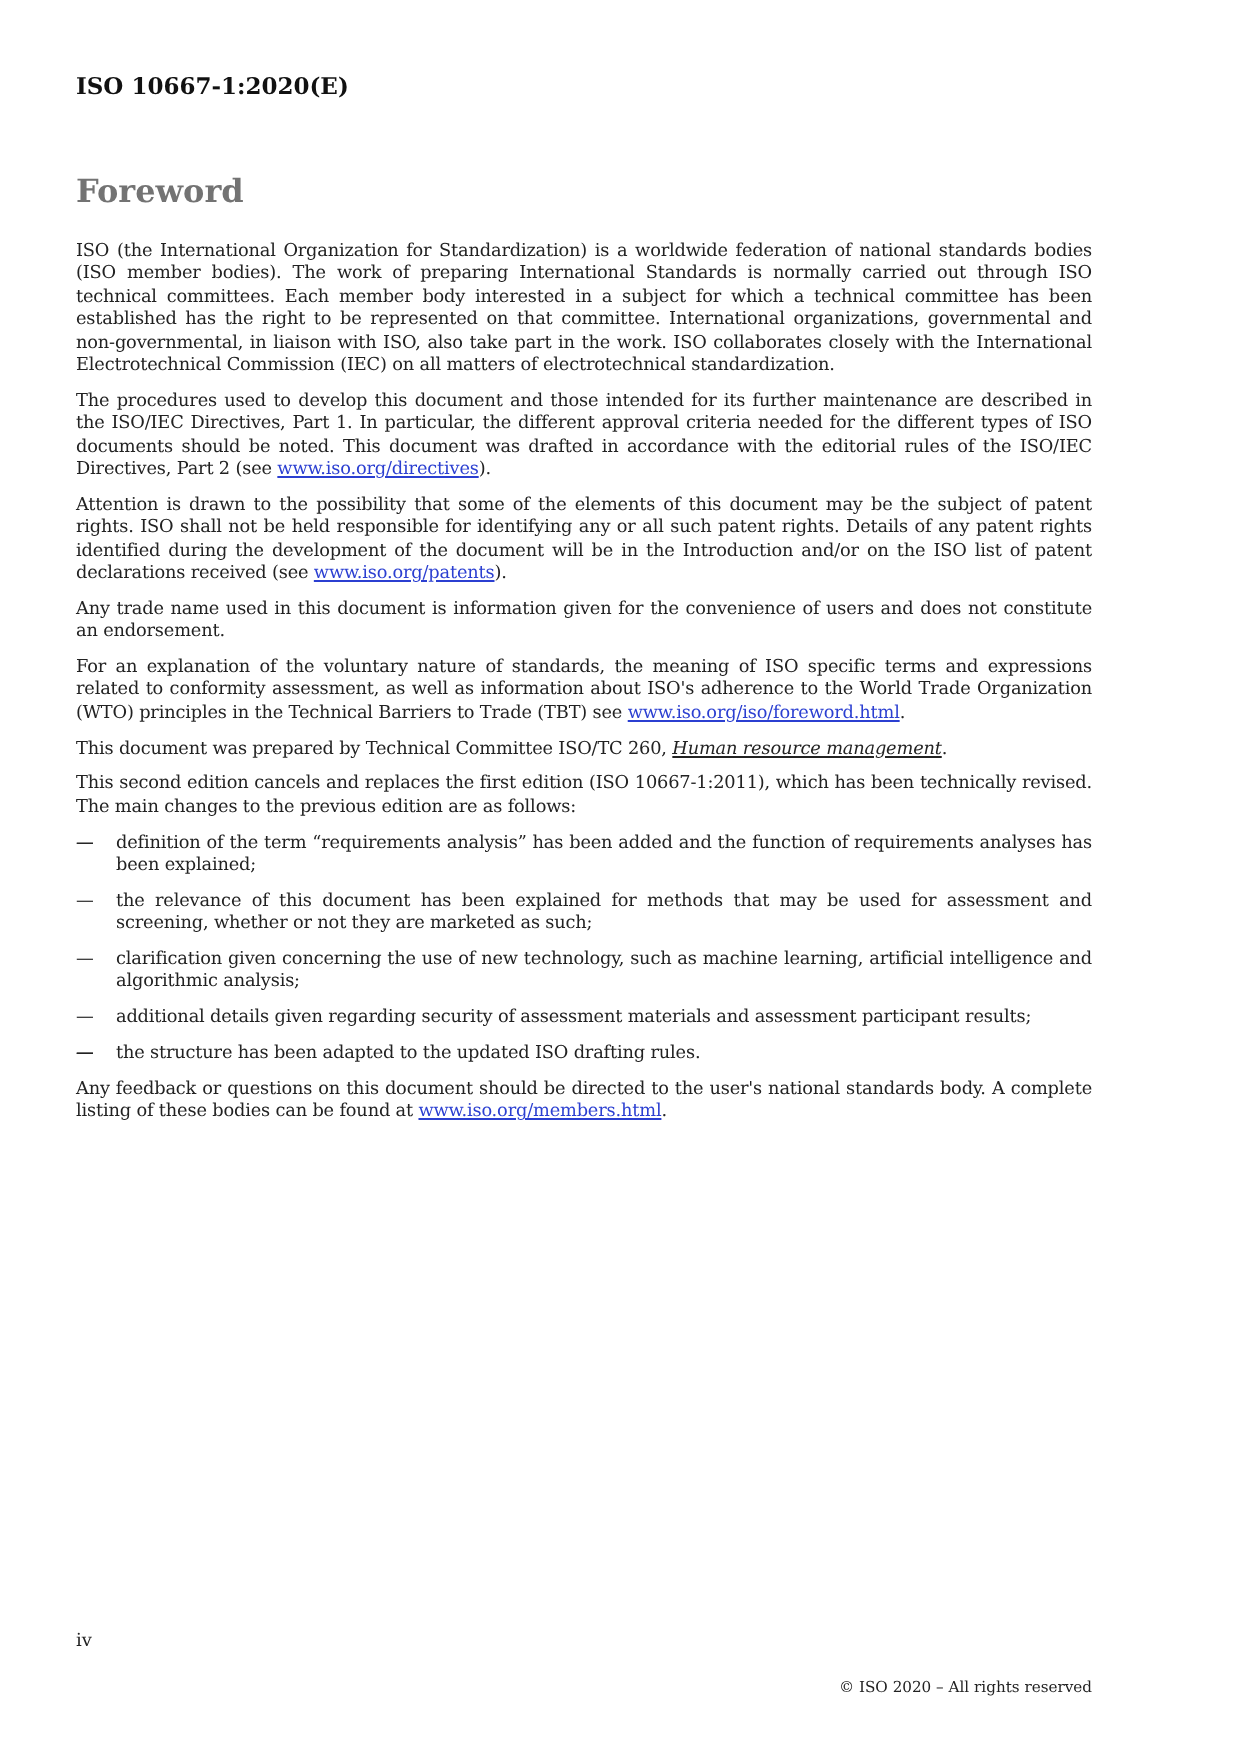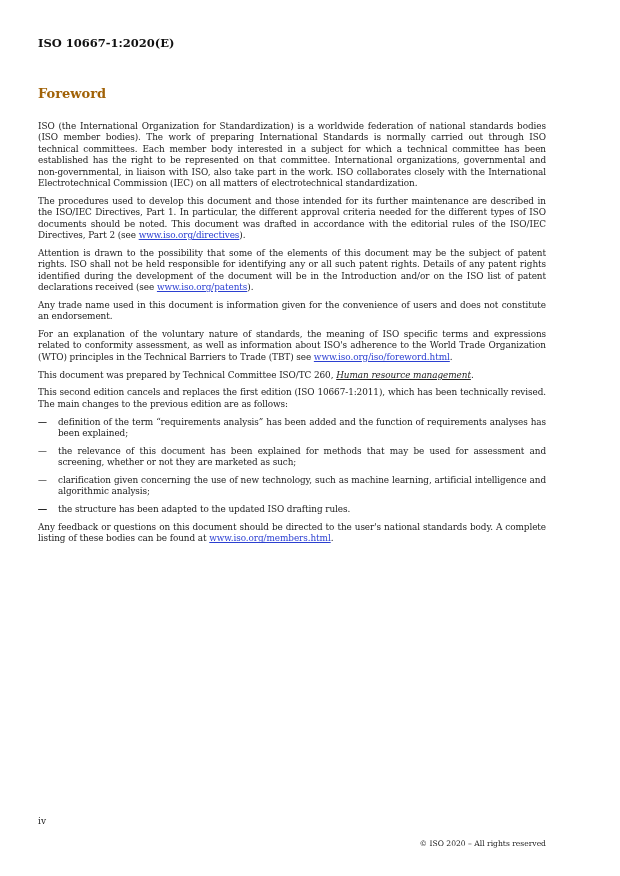--- a/index.html
+++ b/index.html
@@ -28,23 +28,23 @@
       top: 36px;
       font-size: 11.5px;
       font-weight: bold;
       letter-spacing: 0;
       color: #111;
     }
     .title {
       position: absolute;
       left: 0;
       top: 86px;
-      font-size: 13px;
+      font-size: 16px;
       font-weight: bold;
-      color: #a16207;
+      color: #737373;
     }
     .body {
       position: absolute;
       left: 0;
       top: 121px;
       width: 508px;
       font-size: 8.9px;
       line-height: 11.4px;
       letter-spacing: -0.08px;
     }
@@ -110,21 +110,21 @@
 
     <p><span>This document was prepared by Technical Committee ISO/TC 260, </span><em>Human resource management</em><span>.</span></p>
 
     <p>This second edition cancels and replaces the first edition (ISO 10667-1:2011), which has been technically revised. The main changes to the previous edition are as follows:</p>
 
     <ul class="bullets">
       <li><span class="dash">—</span></li>
       <li><span class="dash">—</span><span>definition of the term “requirements analysis” has been added and the function of requirements analyses has been explained;</span></li>
       <li><span class="dash">—</span><span>the relevance of this document has been explained for methods that may be used for assessment and screening, whether or not they are marketed as such;</span></li>
       <li><span class="dash">—</span><span>clarification given concerning the use of new technology, such as machine learning, artificial intelligence and algorithmic analysis;</span></li>
-      <li><span class="dash">—</span></li>
+      <li><span class="dash">—</span><span>additional details given regarding security of assessment materials and assessment participant results;</span></li>
       <li><span class="dash">—</span></li>
       <li><span class="dash">—</span></li>
       <li><span class="dash">—</span><span>the structure has been adapted to the updated ISO drafting rules.</span></li>
     </ul>
 
 
     <p><span>Any feedback or questions on this document should be directed to the user's national standards body. A complete listing of these bodies can be found at </span><a href="#">www.iso.org/members.html</a><span>.</span></p>
   </div>
 
   <div class="footer-left">iv</div>

